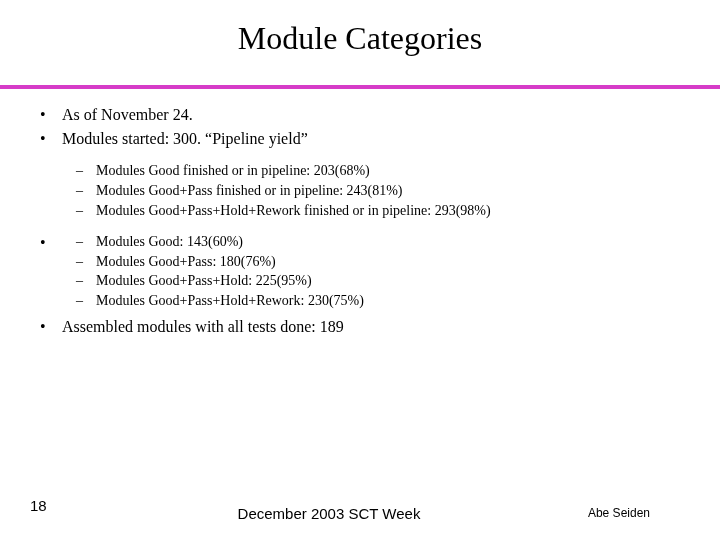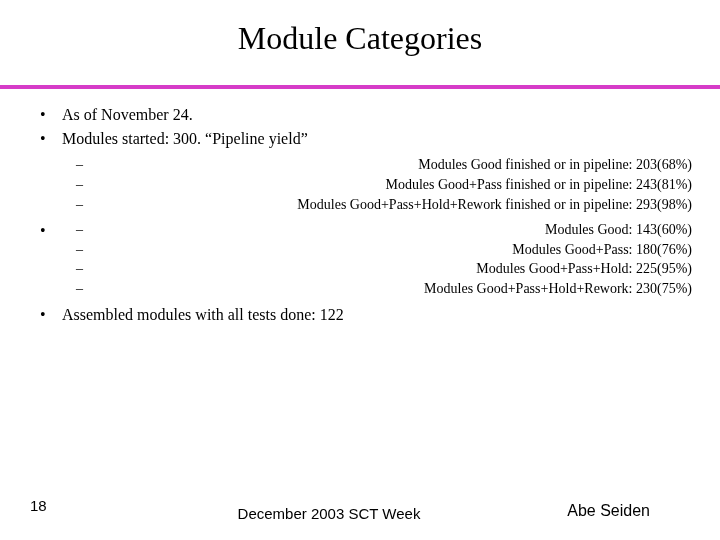--- a/index.html
+++ b/index.html
@@ -4,27 +4,27 @@
 <style>
   * { margin: 0; padding: 0; box-sizing: border-box; }
   html, body { width: 720px; height: 540px; background: #fff; font-family: "Times New Roman", Times, serif; color: #000; }
   .slide { position: relative; width: 720px; height: 540px; padding: 20px 28px 0 28px; }
   .title { text-align: center; font-size: 32px; font-weight: 400; margin-bottom: 28px; }
   .hr { height: 4px; background: #d63cc8; margin: 0 -28px 16px -28px; }
   .content { font-size: 16px; line-height: 1.28; }
   ul.level1 { list-style: none; padding-left: 0; }
   ul.level1 > li { position: relative; padding-left: 34px; margin-bottom: 4px; }
   ul.level1 > li::before { content: "•"; position: absolute; left: 12px; top: 0; font-size: 16px; }
-  ul.level2 { list-style: none; padding-left: 0; margin-top: 6px; margin-bottom: 6px; text-align: right; }
+  ul.level2 { list-style: none; padding-left: 0; margin-top: 12px; margin-bottom: 6px; }
   ul.level2 > li { position: relative; padding-left: 34px; font-size: 14px; line-height: 1.35; margin-bottom: 1px; }
   ul.level2 > li::before { content: "–"; position: absolute; left: 14px; top: 0; font-size: 14px; }
   .footer { position: absolute; bottom: 18px; left: 0; width: 720px; font-family: Arial, Helvetica, sans-serif; }
   .pagenum { position: absolute; left: 30px; bottom: 8px; font-size: 15px; }
   .center { position: absolute; left: 0; width: 658px; text-align: center; bottom: 0; font-size: 15px; }
-  .author { position: absolute; right: 70px; bottom: 2px; font-size: 16px; }
+  .author { position: absolute; right: 70px; bottom: 2px; font-size: 12px; }
 </style>
 </head>
 <body>
 
 <div class="slide">
   <div class="title">Module Categories</div>
   <div class="hr"></div>
 
   <div class="content">
     <ul class="level1">
@@ -37,21 +37,21 @@
         </ul>
       </li>
       <li>
         <ul class="level2">
           <li><span>Modules Good: 143(60%)</span></li>
           <li><span>Modules Good+Pass: 180(76%)</span></li>
           <li><span>Modules Good+Pass+Hold: 225(95%)</span></li>
           <li><span>Modules Good+Pass+Hold+Rework: 230(75%)</span></li>
         </ul>
       </li>
-      <li><span>Assembled modules with all tests done: 122</span></li>
+      <li><span>Assembled modules with all tests done: 189</span></li>
     </ul>
   </div>
 
   <div class="footer">
     <div class="pagenum">18</div>
     <div class="center">December 2003 SCT Week</div>
     <div class="author">Abe Seiden</div>
   </div>
 </div>
 

